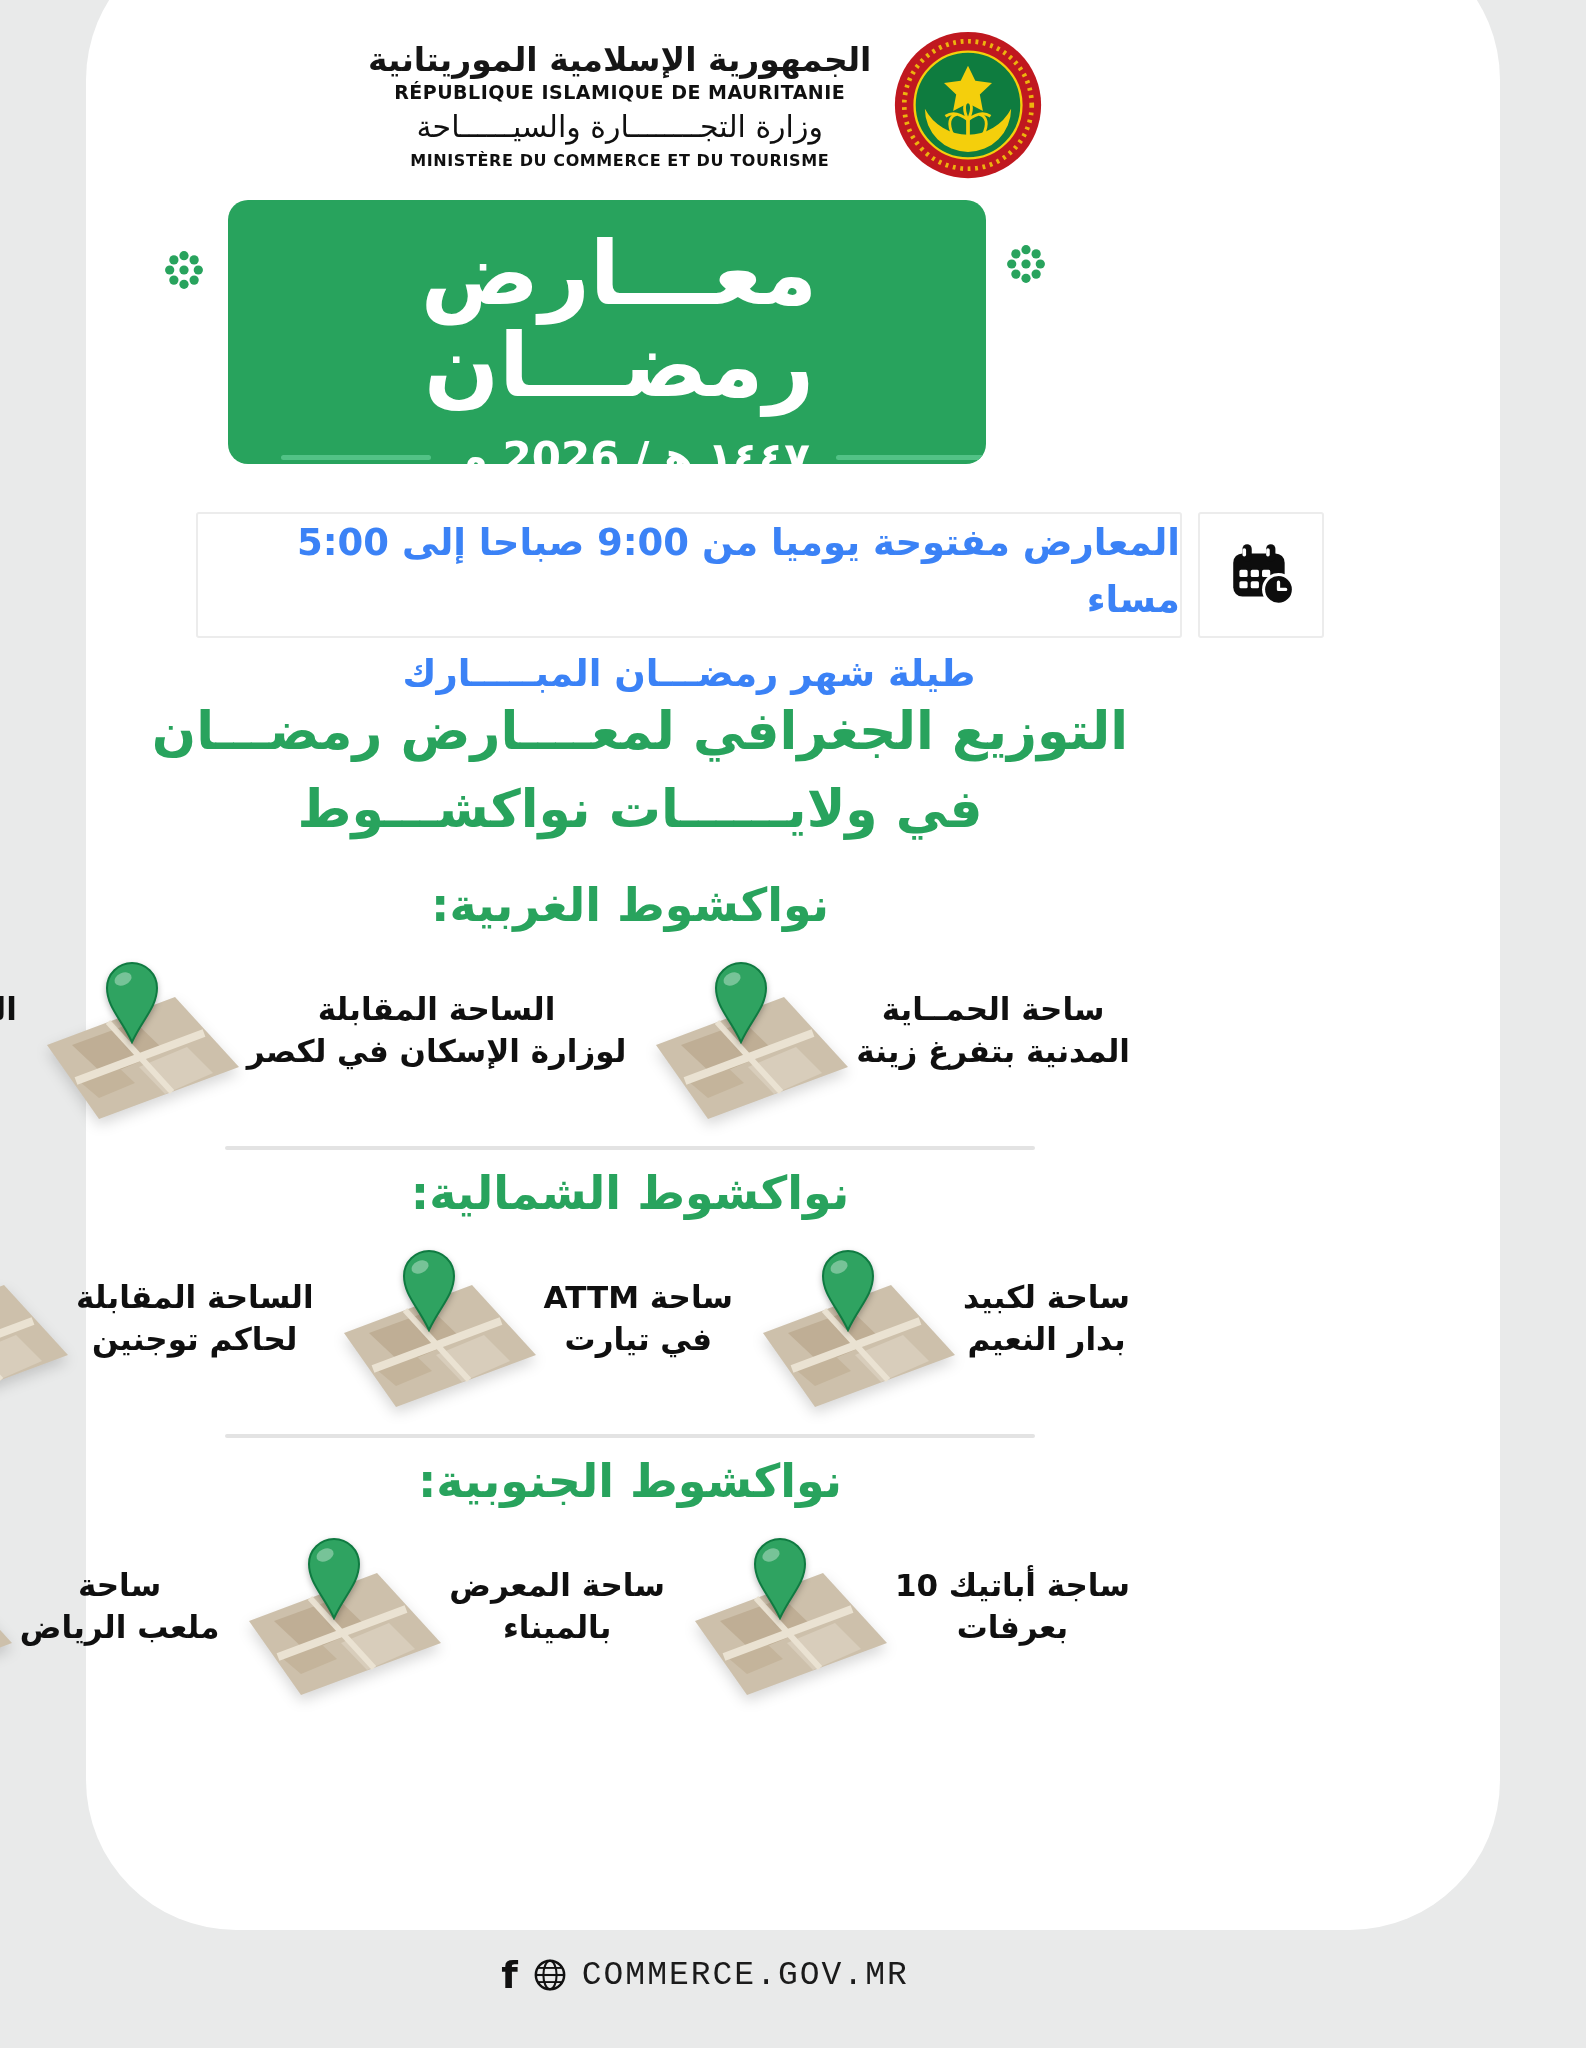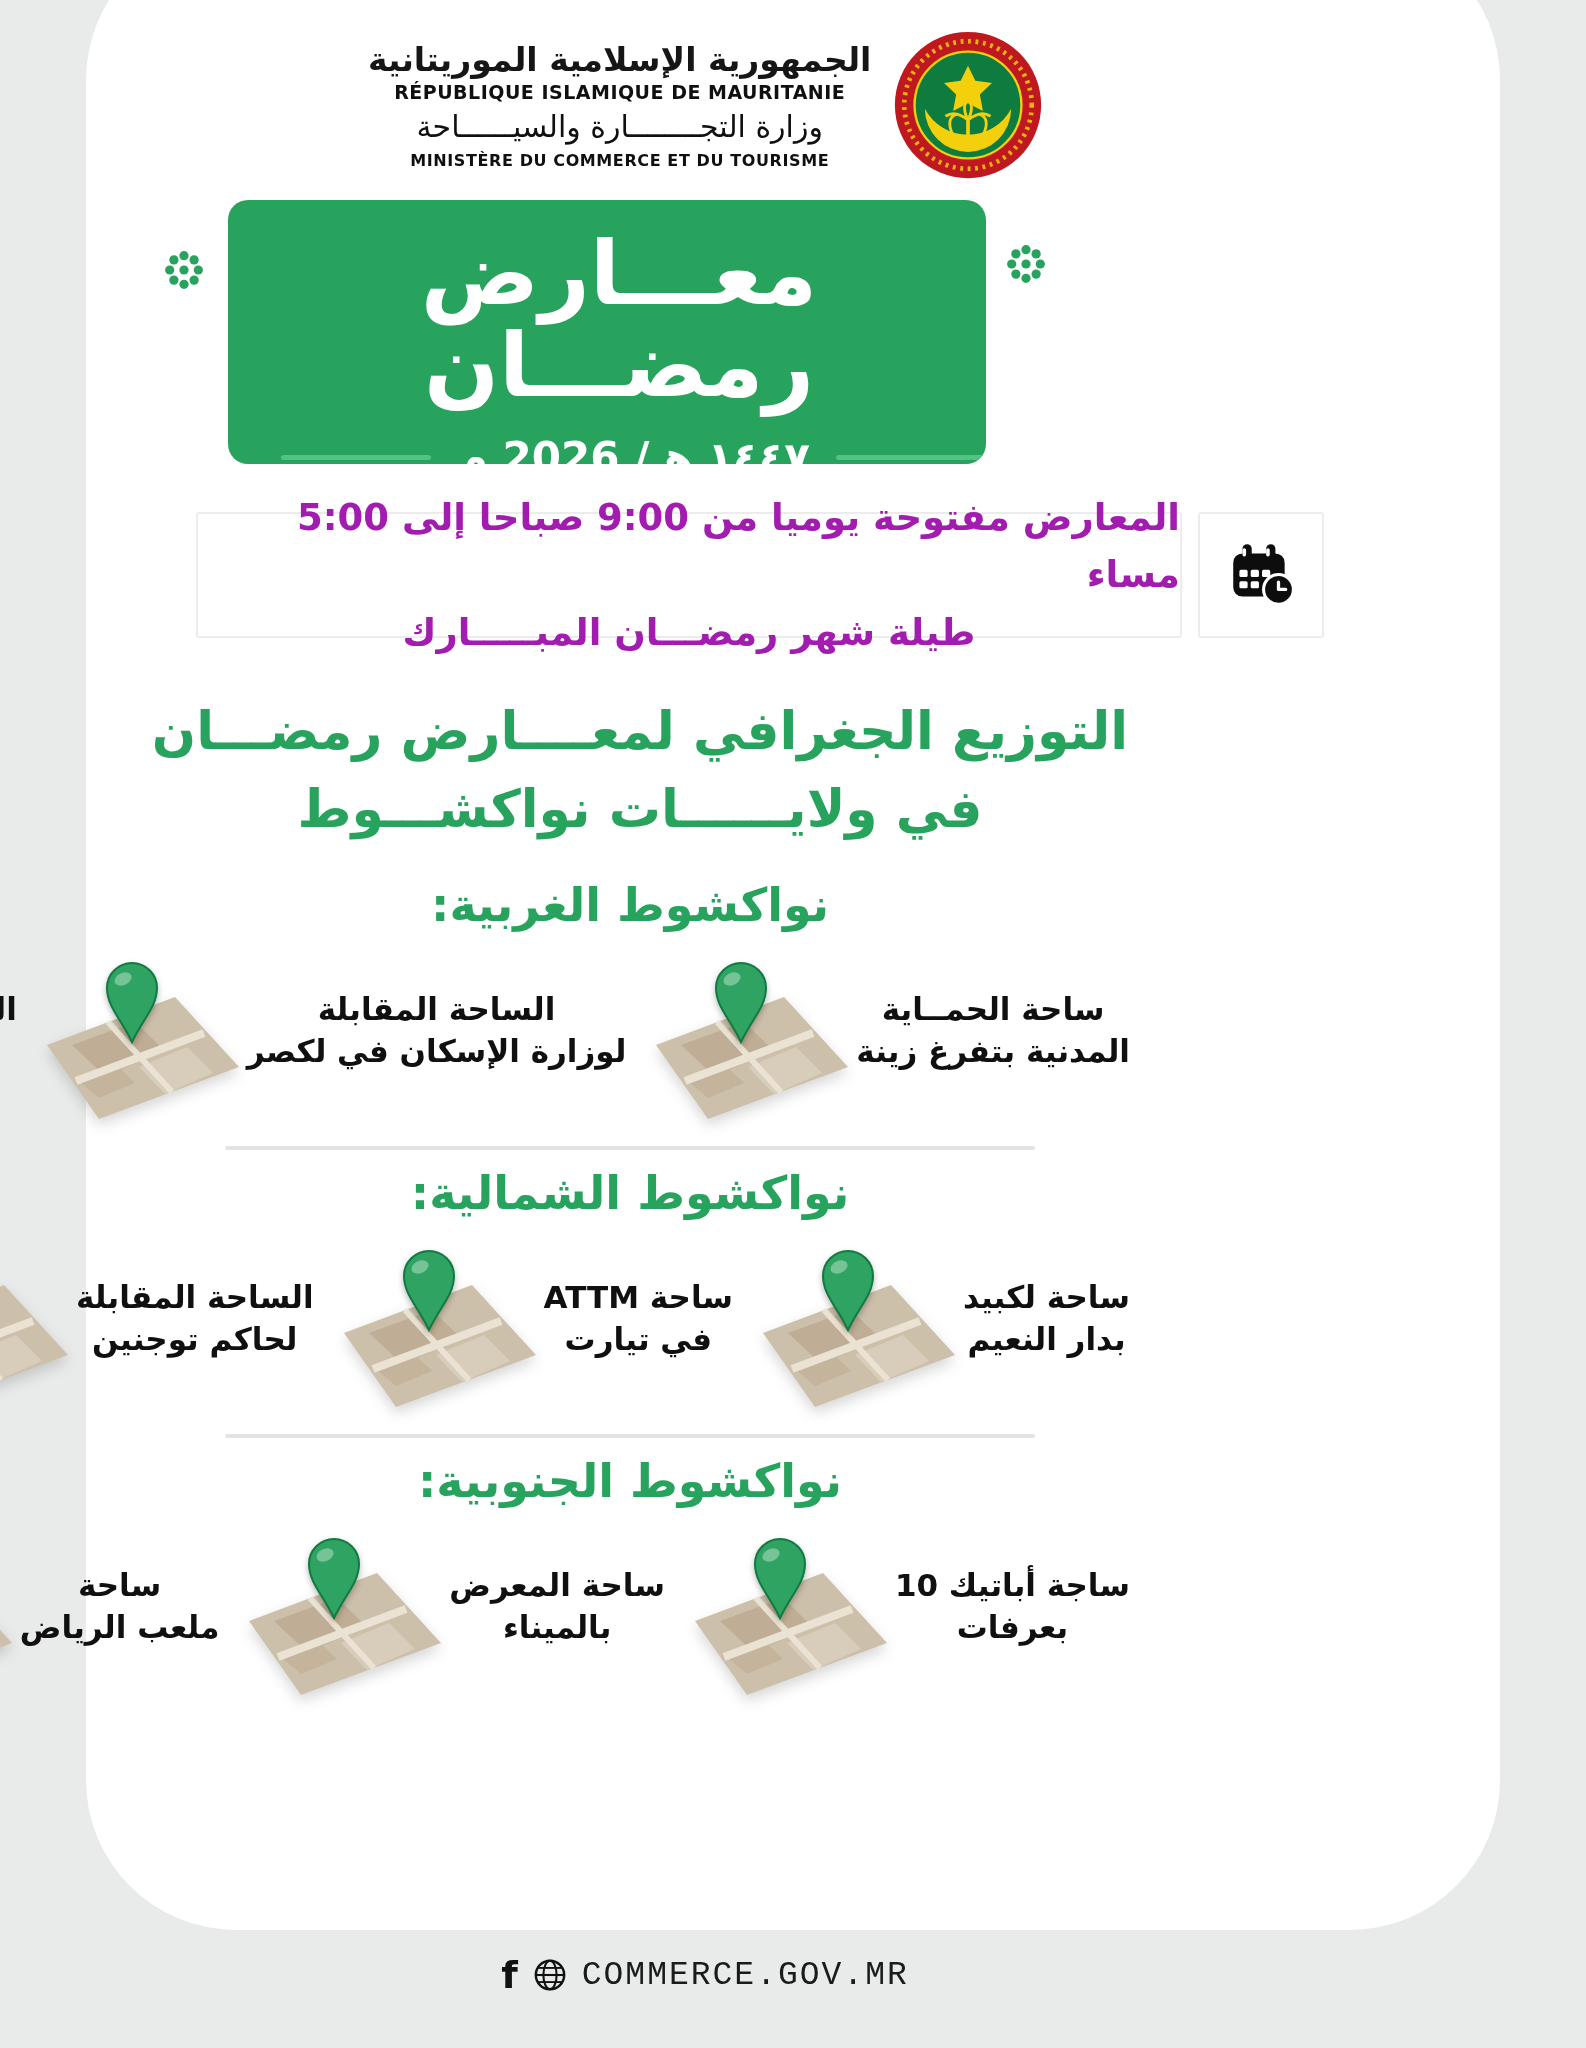--- a/index.html
+++ b/index.html
@@ -39,22 +39,22 @@
   .rosette{position:absolute;}
   .rosette.left{left:162px;top:248px;}
   .rosette.right{left:1004px;top:242px;}
   
   .schedule-row{
     position:absolute;left:196px;top:512px;width:1128px;height:126px;
     display:flex;direction:rtl;gap:16px;
   }
   .sched-text-box{
     flex:1;background:#fff;border:2px solid #ececec;border-radius:3px;
-    display:flex;flex-direction:column;justify-content:center;align-items:center;
-    font-size:37px;font-weight:bold;color:#a21caf;line-height:1.55;direction:rtl;
+    display:flex;flex-direction:column;align-items:center;
+    font-size:37px;font-weight:bold;color:#3b82f6;line-height:1.55;direction:rtl;gap:16px;
   }
   .sched-icon-box{
     width:126px;background:#fff;border:2px solid #ececec;border-radius:3px;
     display:flex;align-items:center;justify-content:center;
   }
   
   .dist-title{
     position:absolute;left:120px;top:692px;width:1040px;text-align:center;
     color:var(--green);font-size:52px;font-weight:800;line-height:1.5;direction:rtl;
   }

